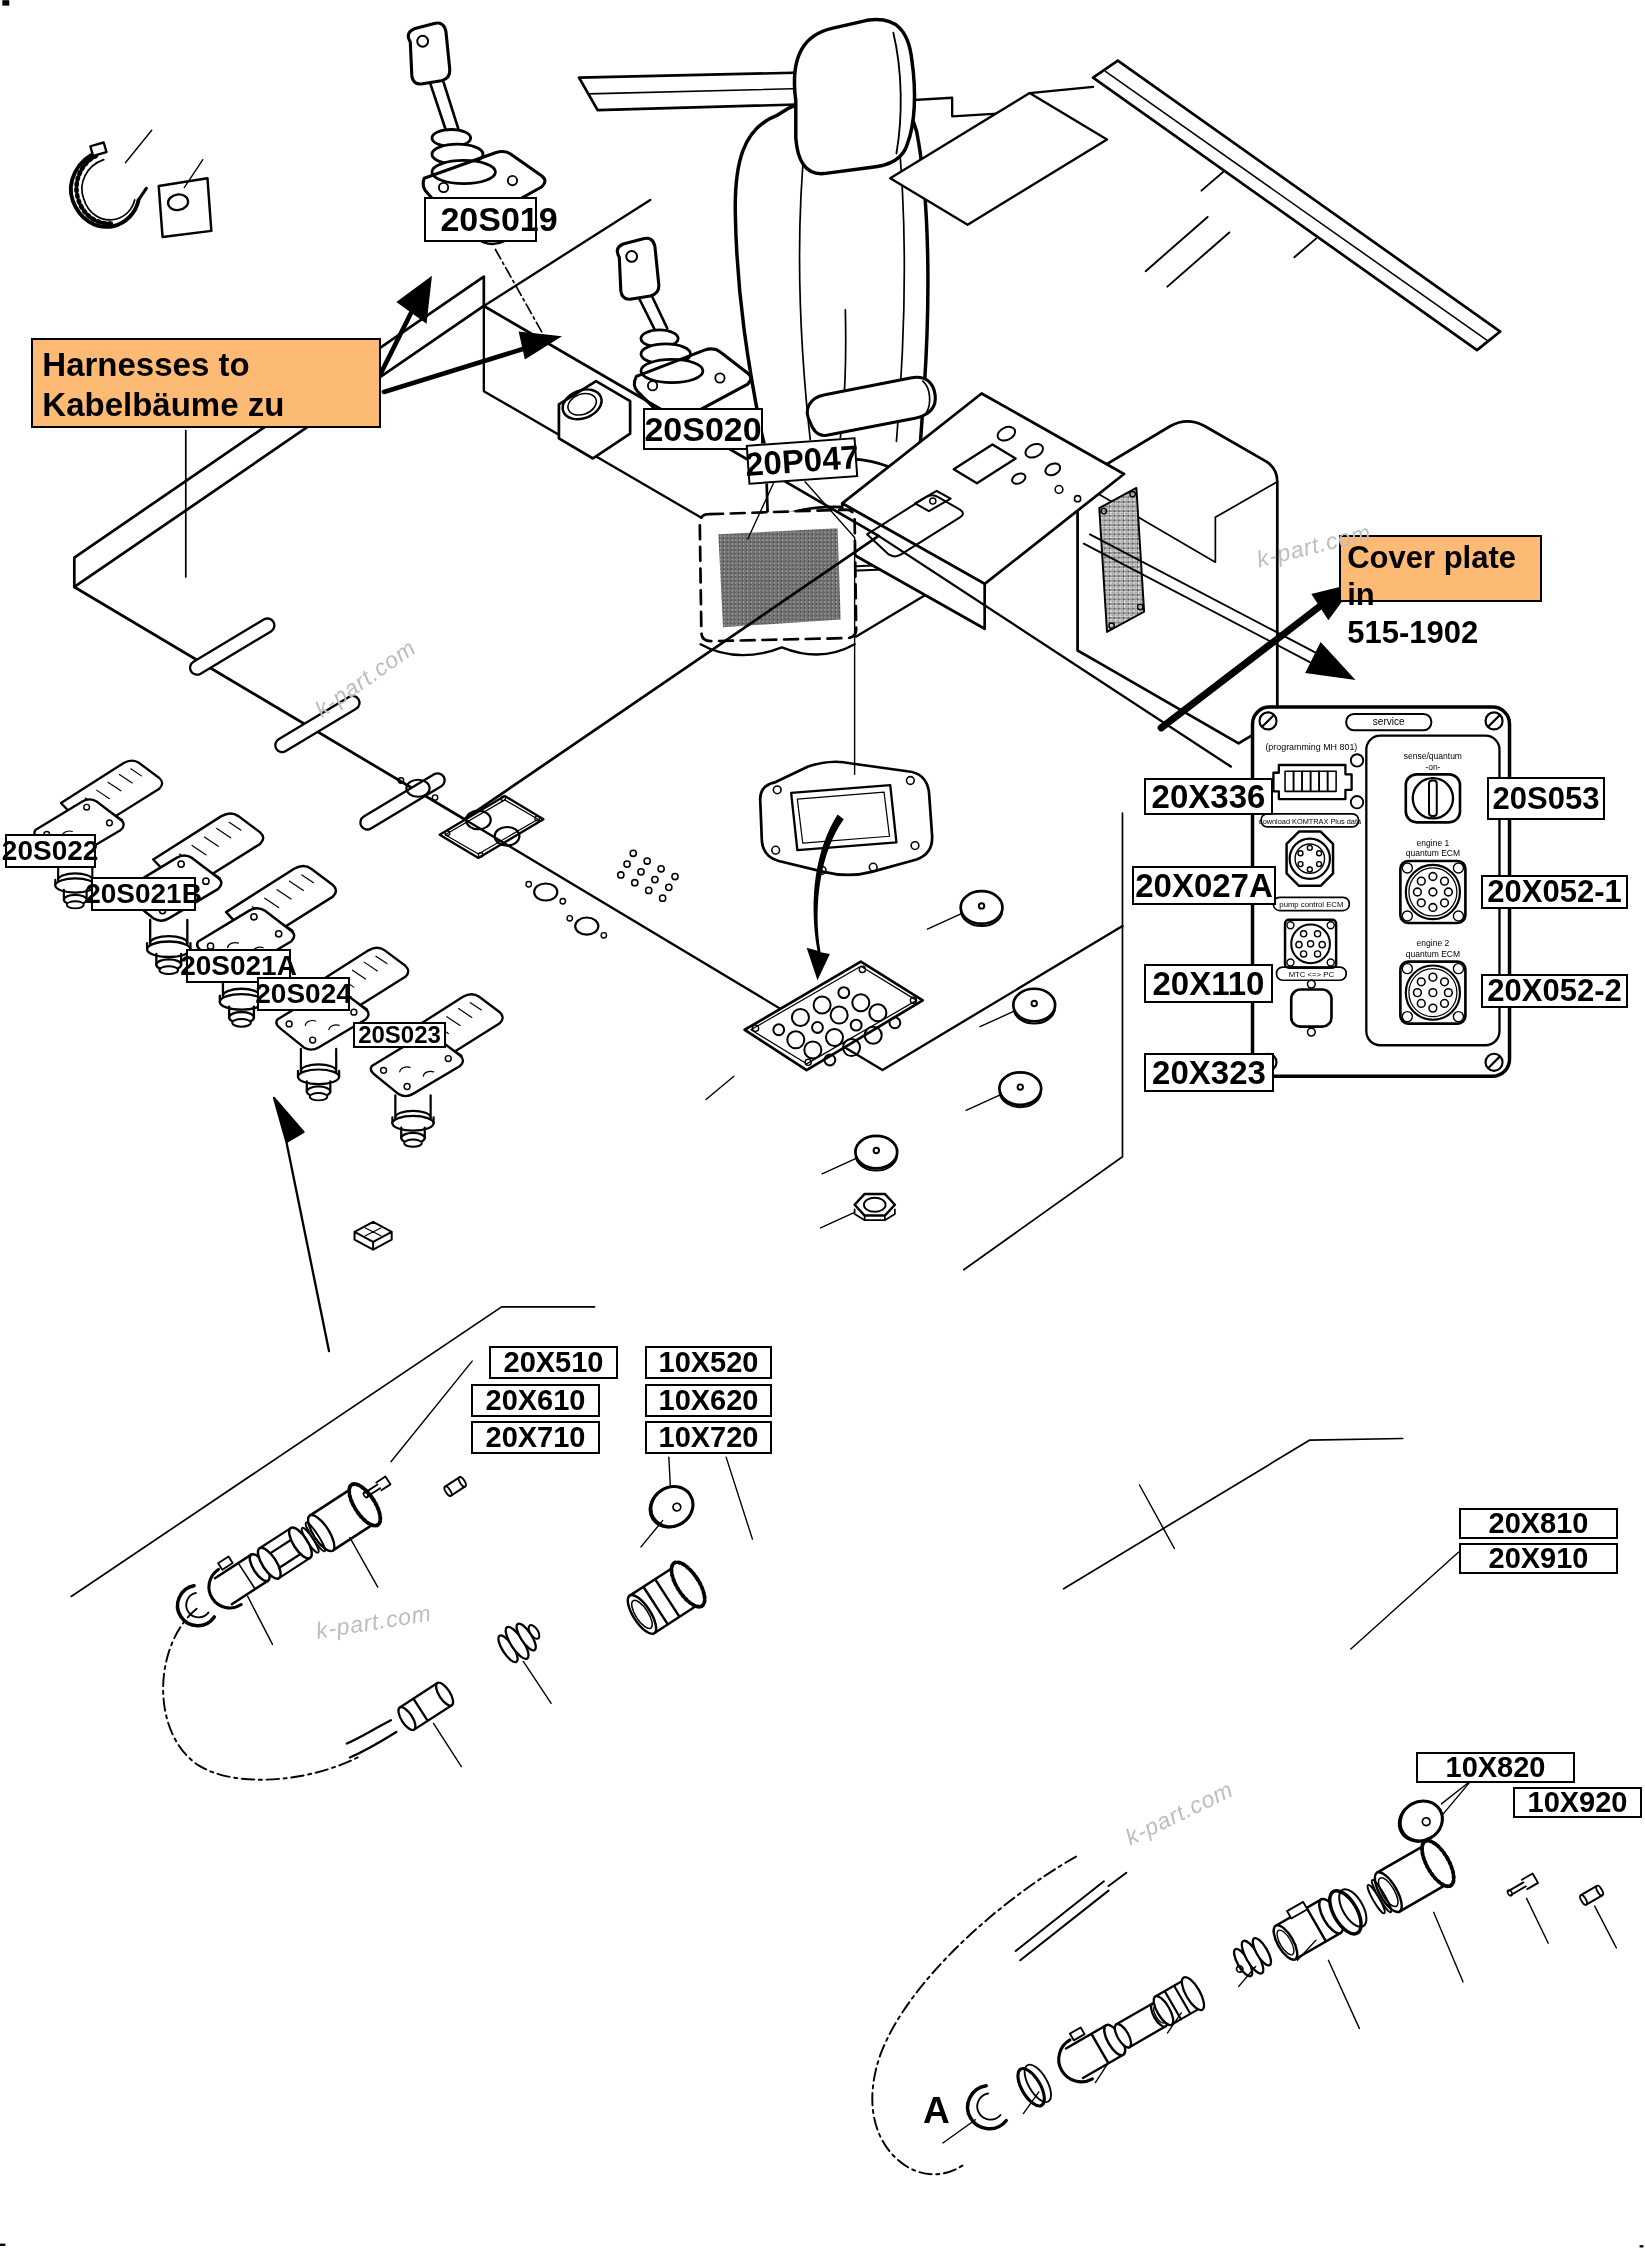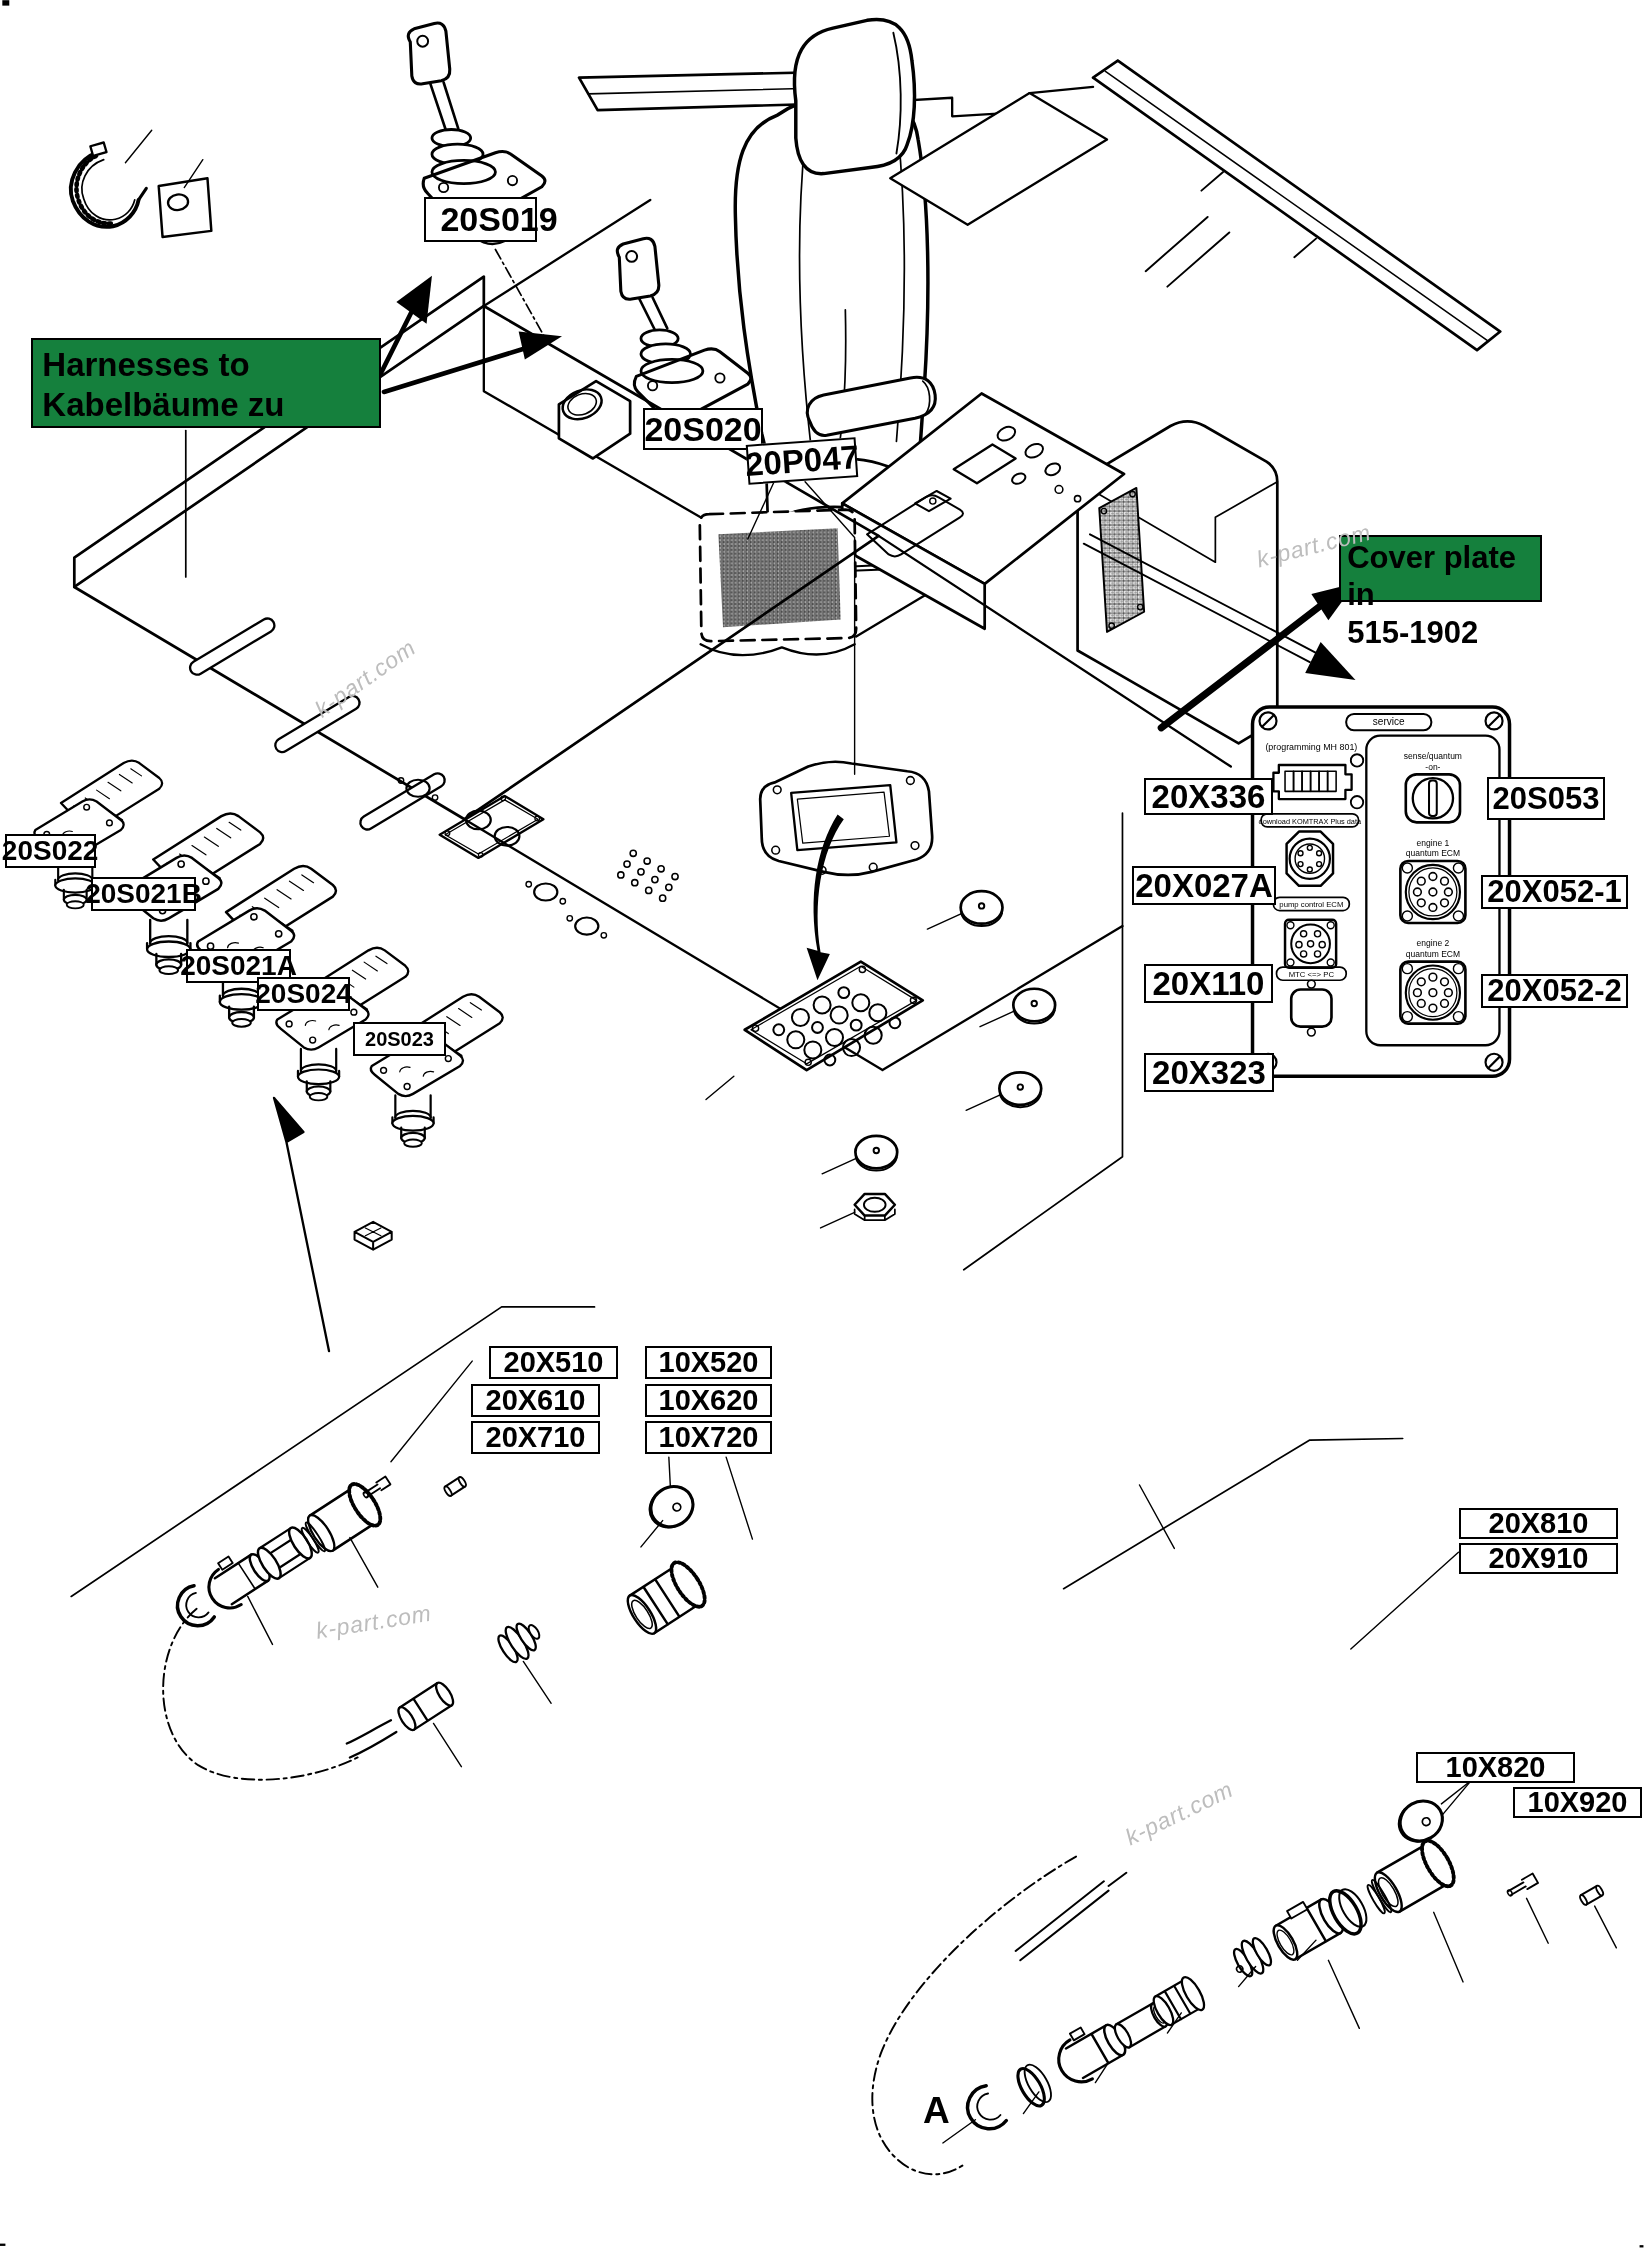--- a/index.html
+++ b/index.html
@@ -2,21 +2,21 @@
 <html style="font-size:12.4px"><head>
 <meta charset="utf-8">
 <style>
   html,body{margin:0;padding:0;background:#fff;}
   .stage{position:relative;width:1645px;height:2250px;background:#fff;overflow:hidden;
          font-family:"Liberation Sans","DejaVu Sans",sans-serif;}
   .stage svg{position:absolute;left:0;top:0;}
   .pl{position:absolute;border:2.3px solid #000;background:#fff;color:#000;
       display:flex;align-items:center;justify-content:center;
       font-weight:bold;white-space:nowrap;box-sizing:border-box;z-index:5;}
-  .note{position:absolute;border:2.3px solid #000;background:#15803d;color:#000;
+  .note{position:absolute;border:2.3px solid #000;background:#fdba74;color:#000;
         font-weight:bold;box-sizing:border-box;z-index:5;padding:4.6px 9.3px;line-height:1.22;}
   .wm{position:absolute;color:#bdbdbd;font-style:italic;font-size:23px;letter-spacing:0.8px;
       z-index:6;transform-origin:left top;}
   .refA{position:absolute;color:#000;font-weight:bold;z-index:5;}
 </style>
 </head>
 <body>
 
 <div class="stage">
 
@@ -557,21 +557,21 @@
 <div class="pl" style="left:1132px;top:866px;width:144px;height:39px;font-size:33px;">20X027A</div>
 <div class="pl" style="left:1144px;top:964px;width:129px;height:39px;font-size:33px;">20X110</div>
 <div class="pl" style="left:1144px;top:1053px;width:130px;height:39px;font-size:33px;">20X323</div>
 <div class="pl" style="left:1487px;top:777px;width:118px;height:43px;font-size:31px;">20S053</div>
 <div class="pl" style="left:1481px;top:875px;width:147px;height:34px;font-size:31px;">20X052-1</div>
 <div class="pl" style="left:1481px;top:974px;width:147px;height:34px;font-size:31px;">20X052-2</div>
 <div class="pl" style="left:4.6px;top:834px;width:91px;height:34px;font-size:28px;">20S022</div>
 <div class="pl" style="left:91px;top:877px;width:105px;height:34px;font-size:28px;">20S021B</div>
 <div class="pl" style="left:186px;top:921px;width:105px;height:34px;font-size:28px;margin-top:28px;">20S021A</div>
 <div class="pl" style="left:257px;top:977px;width:93px;height:34px;font-size:28px;">20S024</div>
-<div class="pl" style="left:353px;top:1022px;width:93px;height:34px;font-size:20px;">20S023</div>
+<div class="pl" style="left:353px;top:1022px;width:93px;height:26px;font-size:24px;">20S023</div>
 <div class="pl" style="left:471px;top:1346px;width:129px;height:33px;font-size:29px;margin-left:18px;">20X510</div>
 <div class="pl" style="left:471px;top:1384px;width:129px;height:33px;font-size:29px;">20X610</div>
 <div class="pl" style="left:471px;top:1421px;width:129px;height:33px;font-size:29px;">20X710</div>
 <div class="pl" style="left:645px;top:1346px;width:127px;height:33px;font-size:29px;">10X520</div>
 <div class="pl" style="left:645px;top:1384px;width:127px;height:33px;font-size:29px;">10X620</div>
 <div class="pl" style="left:645px;top:1421px;width:127px;height:33px;font-size:29px;">10X720</div>
 <div class="pl" style="left:1459px;top:1508px;width:159px;height:31px;font-size:29px;">20X810</div>
 <div class="pl" style="left:1459px;top:1543px;width:159px;height:31px;font-size:29px;">20X910</div>
 <div class="pl" style="left:1416px;top:1752px;width:159px;height:31px;font-size:29px;">10X820</div>
 <div class="pl" style="left:1473px;top:1787px;width:129px;height:31px;font-size:29px;margin-left:40px;">10X920</div>

